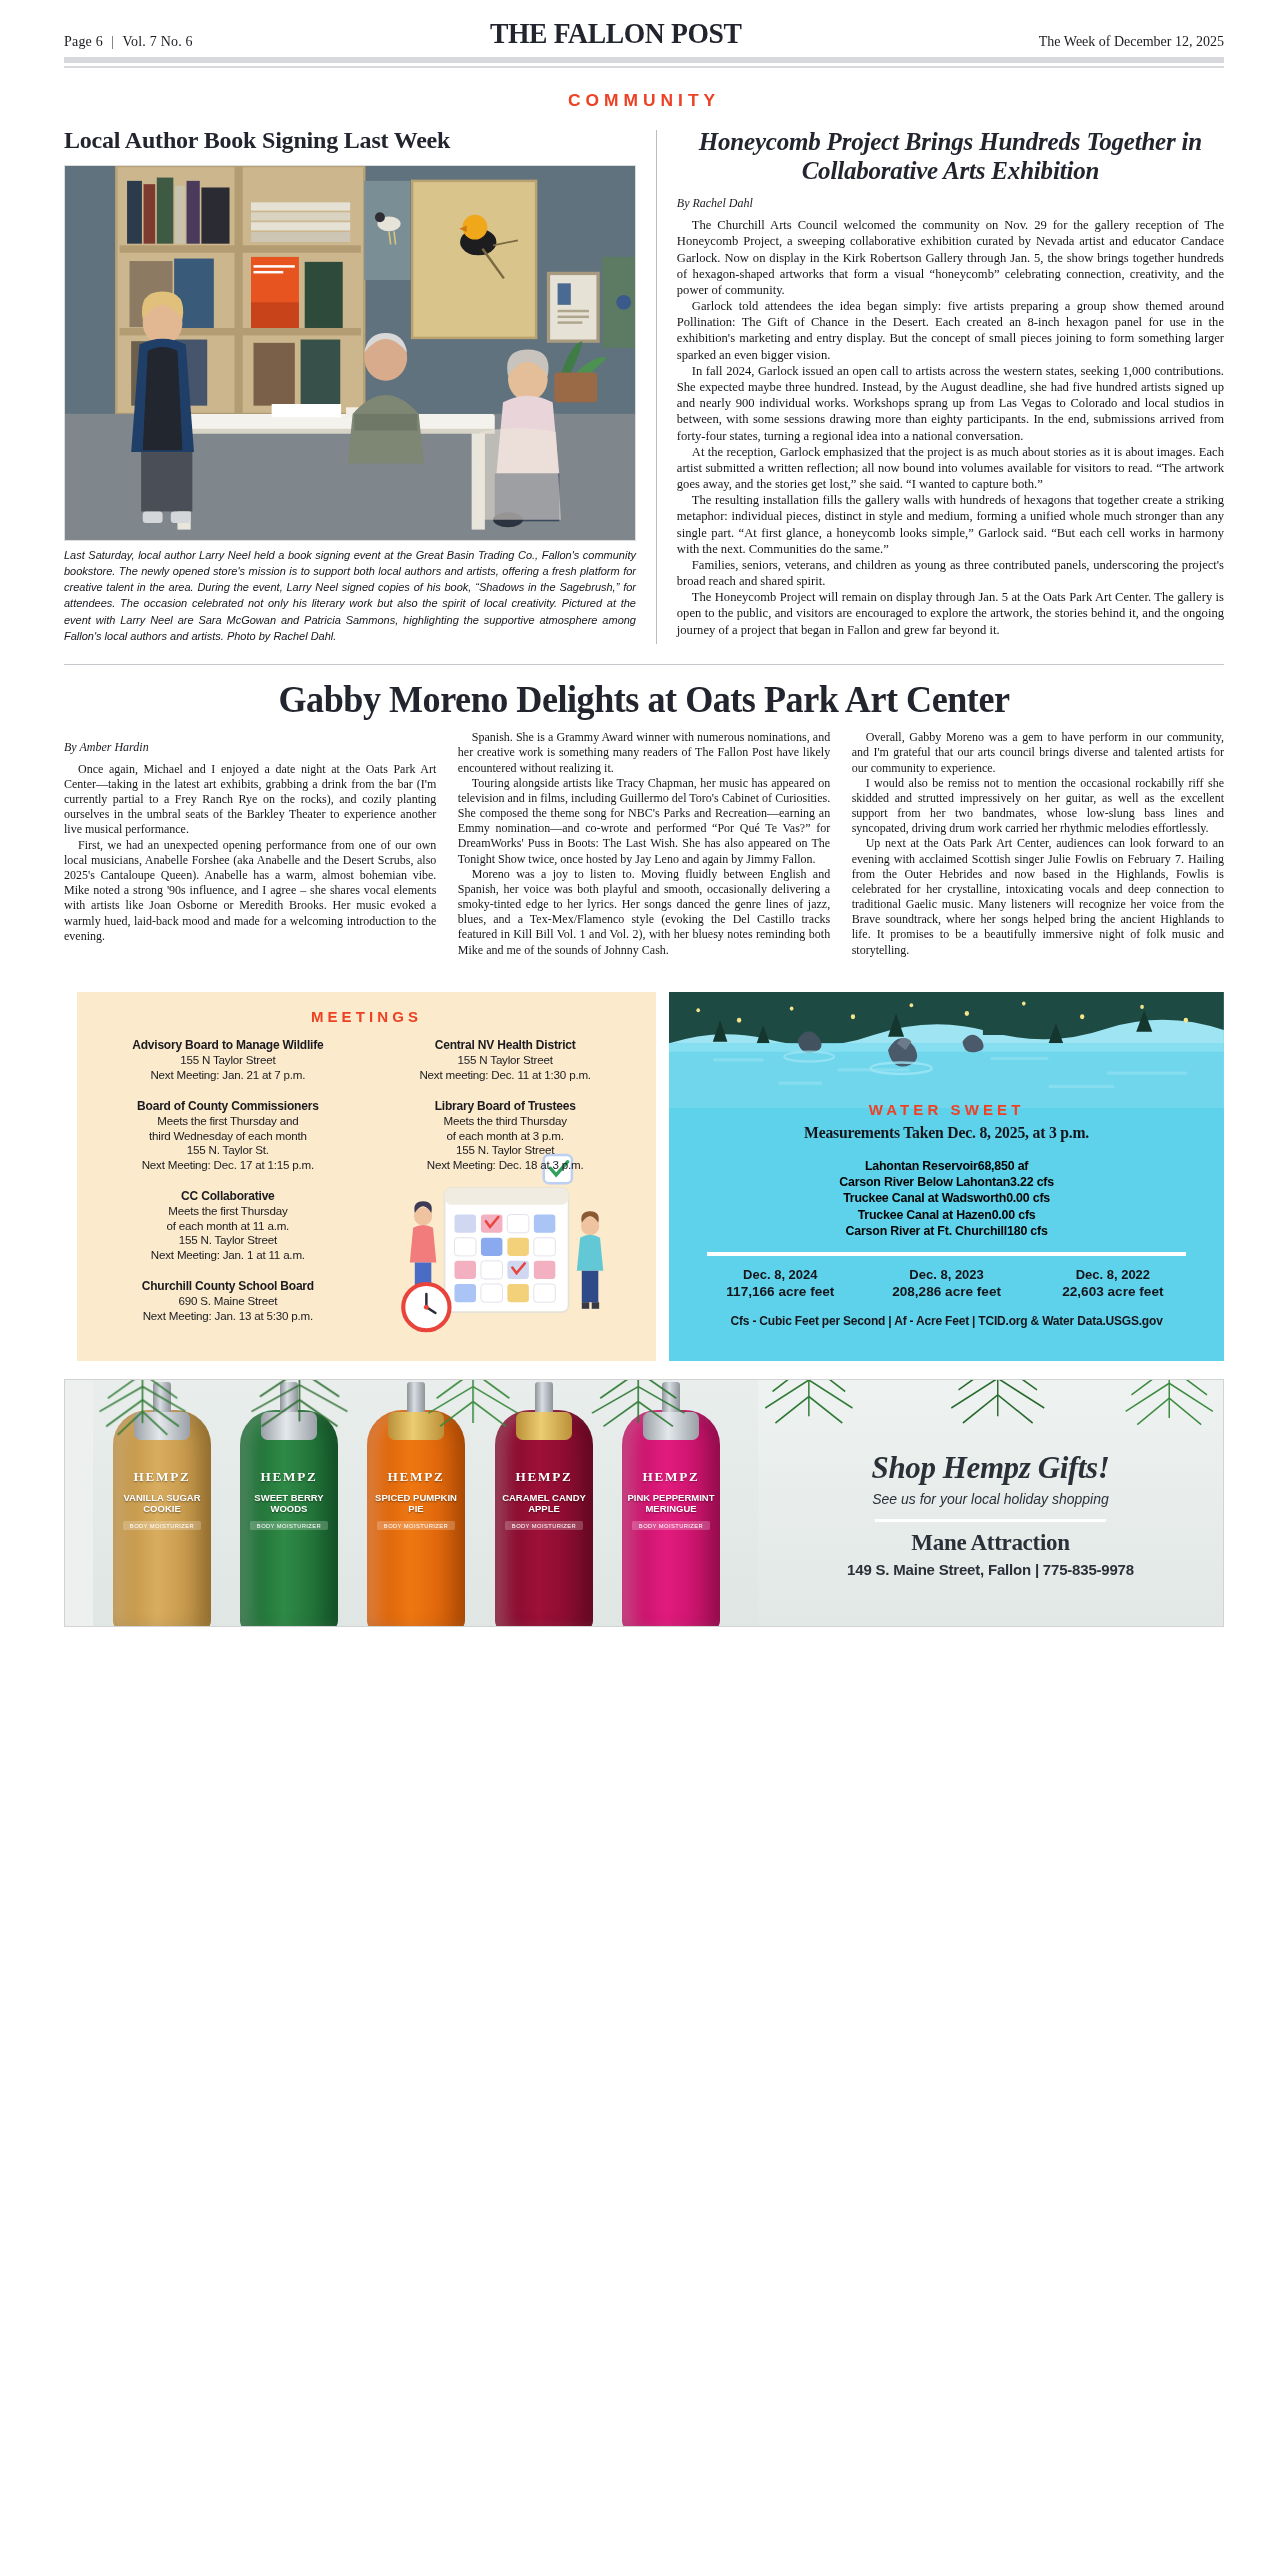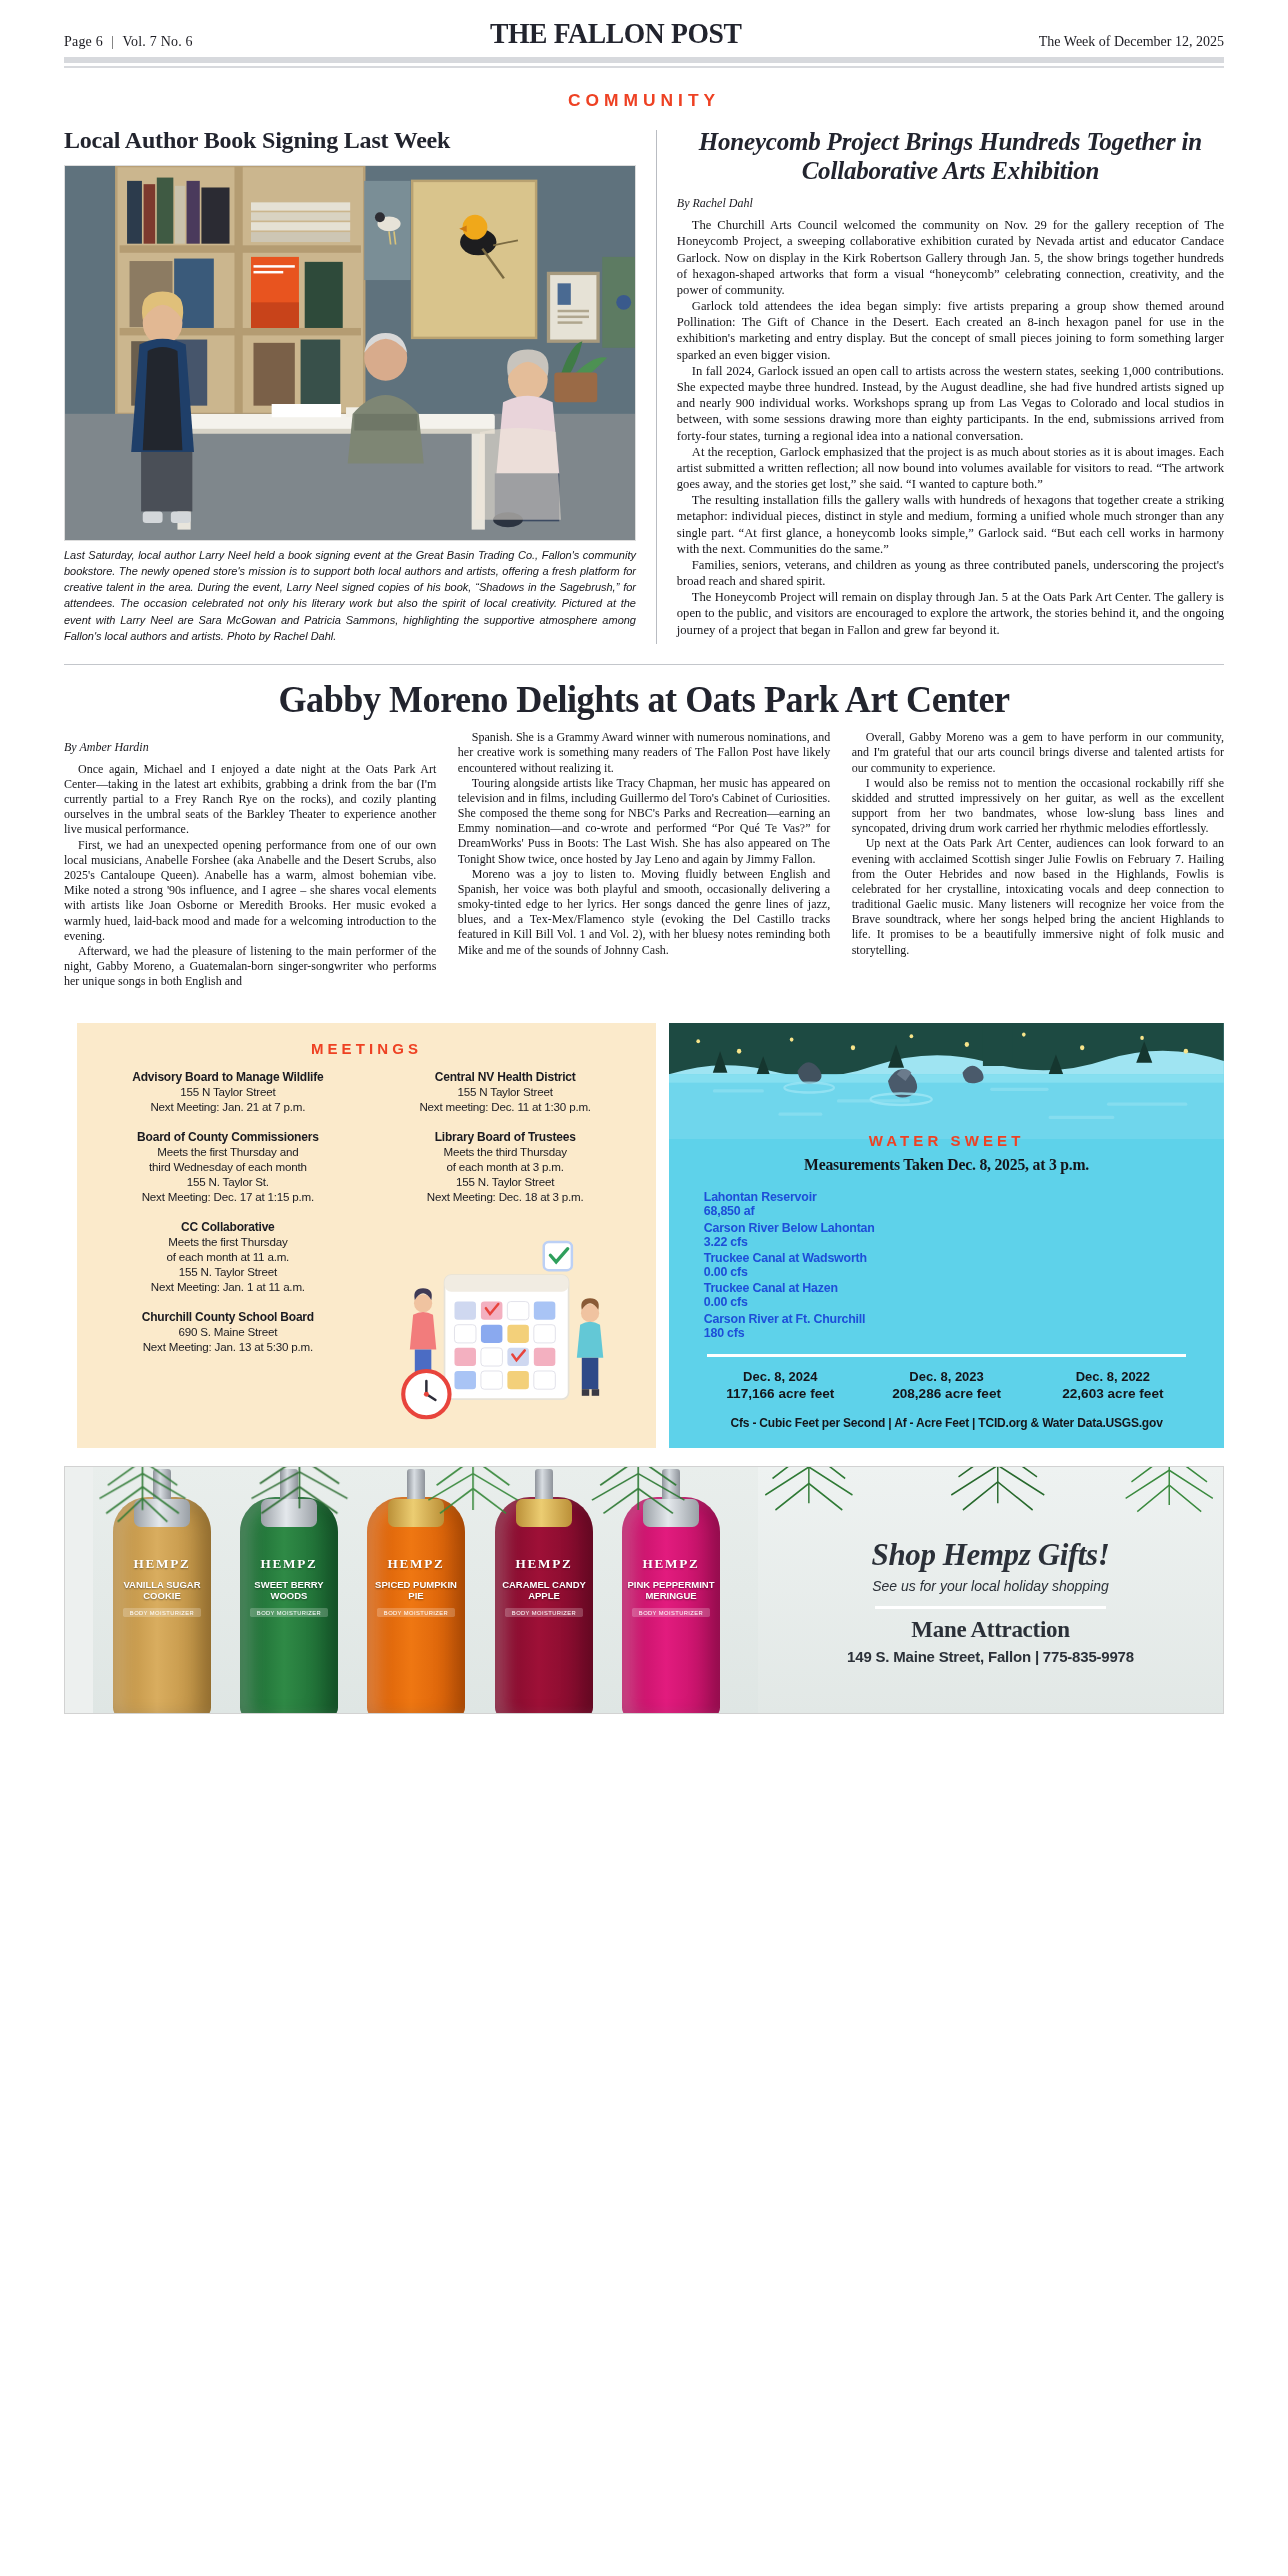--- a/index.html
+++ b/index.html
@@ -264,24 +264,23 @@
     color: #14141a;
     margin-bottom: 15px;
     letter-spacing: -0.2px;
   }
   .water-row {
     display: flex;
     justify-content: center;
     font-family: "Liberation Sans", sans-serif;
     font-weight: bold;
     font-size: 12.4px;
-    color: #1d4ed8;
+    color: #000000;
     padding: 1.2px 6.6px;
     letter-spacing: -0.2px;
-    flex-direction: column;
   }
   .water-hr {
     height: 3.3px;
     background: #ffffff;
     margin: 13.2px 10px 11.6px 10px;
   }
   .year-row {
     display: flex;
     text-align: center;
     font-family: "Liberation Sans", sans-serif;
@@ -562,21 +561,20 @@
 
   <div class="hr-section"></div>
 
   <div class="headline-big">Gabby Moreno Delights at Oats Park Art Center</div>
 
   <div class="three-col">
     <div>
       <div class="byline">By Amber Hardin</div>
       <p>Once again, Michael and I enjoyed a date night at the Oats Park Art Center—taking in the latest art exhibits, grabbing a drink from the bar (I'm currently partial to a Frey Ranch Rye on the rocks), and cozily planting ourselves in the umbral seats of the Barkley Theater to experience another live musical performance.</p>
       <p>First, we had an unexpected opening performance from one of our own local musicians, Anabelle Forshee (aka Anabelle and the Desert Scrubs, also 2025's Cantaloupe Queen). Anabelle has a warm, almost bohemian vibe. Mike noted a strong '90s influence, and I agree – she shares vocal elements with artists like Joan Osborne or Meredith Brooks. Her music evoked a warmly hued, laid-back mood and made for a welcoming introduction to the evening.</p>
-      <p>Afterward, we had the pleasure of listening to the main performer of the night, Gabby Moreno, a Guatemalan-born singer-songwriter who performs her unique songs in both English and</p>
     </div>
     <div>
       <p>Spanish. She is a Grammy Award winner with numerous nominations, and her creative work is something many readers of The Fallon Post have likely encountered without realizing it.</p>
       <p>Touring alongside artists like Tracy Chapman, her music has appeared on television and in films, including Guillermo del Toro's Cabinet of Curiosities. She composed the theme song for NBC's Parks and Recreation—earning an Emmy nomination—and co-wrote and performed “Por Qué Te Vas?” for DreamWorks' Puss in Boots: The Last Wish. She has also appeared on The Tonight Show twice, once hosted by Jay Leno and again by Jimmy Fallon.</p>
       <p>Moreno was a joy to listen to. Moving fluidly between English and Spanish, her voice was both playful and smooth, occasionally delivering a smoky-tinted edge to her lyrics. Her songs danced the genre lines of jazz, blues, and a Tex-Mex/Flamenco style (evoking the Del Castillo tracks featured in Kill Bill Vol. 1 and Vol. 2), with her bluesy notes reminding both Mike and me of the sounds of Johnny Cash.</p>
     </div>
     <div>
       <p>Overall, Gabby Moreno was a gem to have perform in our community, and I'm grateful that our arts council brings diverse and talented artists for our community to experience.</p>
       <p>I would also be remiss not to mention the occasional rockabilly riff she skidded and strutted impressively on her guitar, as well as the excellent support from her two bandmates, whose low-slung bass lines and syncopated, driving drum work carried her rhythmic melodies effortlessly.</p>
       <p>Up next at the Oats Park Art Center, audiences can look forward to an evening with acclaimed Scottish singer Julie Fowlis on February 7. Hailing from the Outer Hebrides and now based in the Highlands, Fowlis is celebrated for her crystalline, intoxicating vocals and deep connection to traditional Gaelic music. Many listeners will recognize her voice from the Brave soundtrack, where her songs helped bring the ancient Highlands to life. It promises to be a beautifully immersive night of folk music and storytelling.</p>

